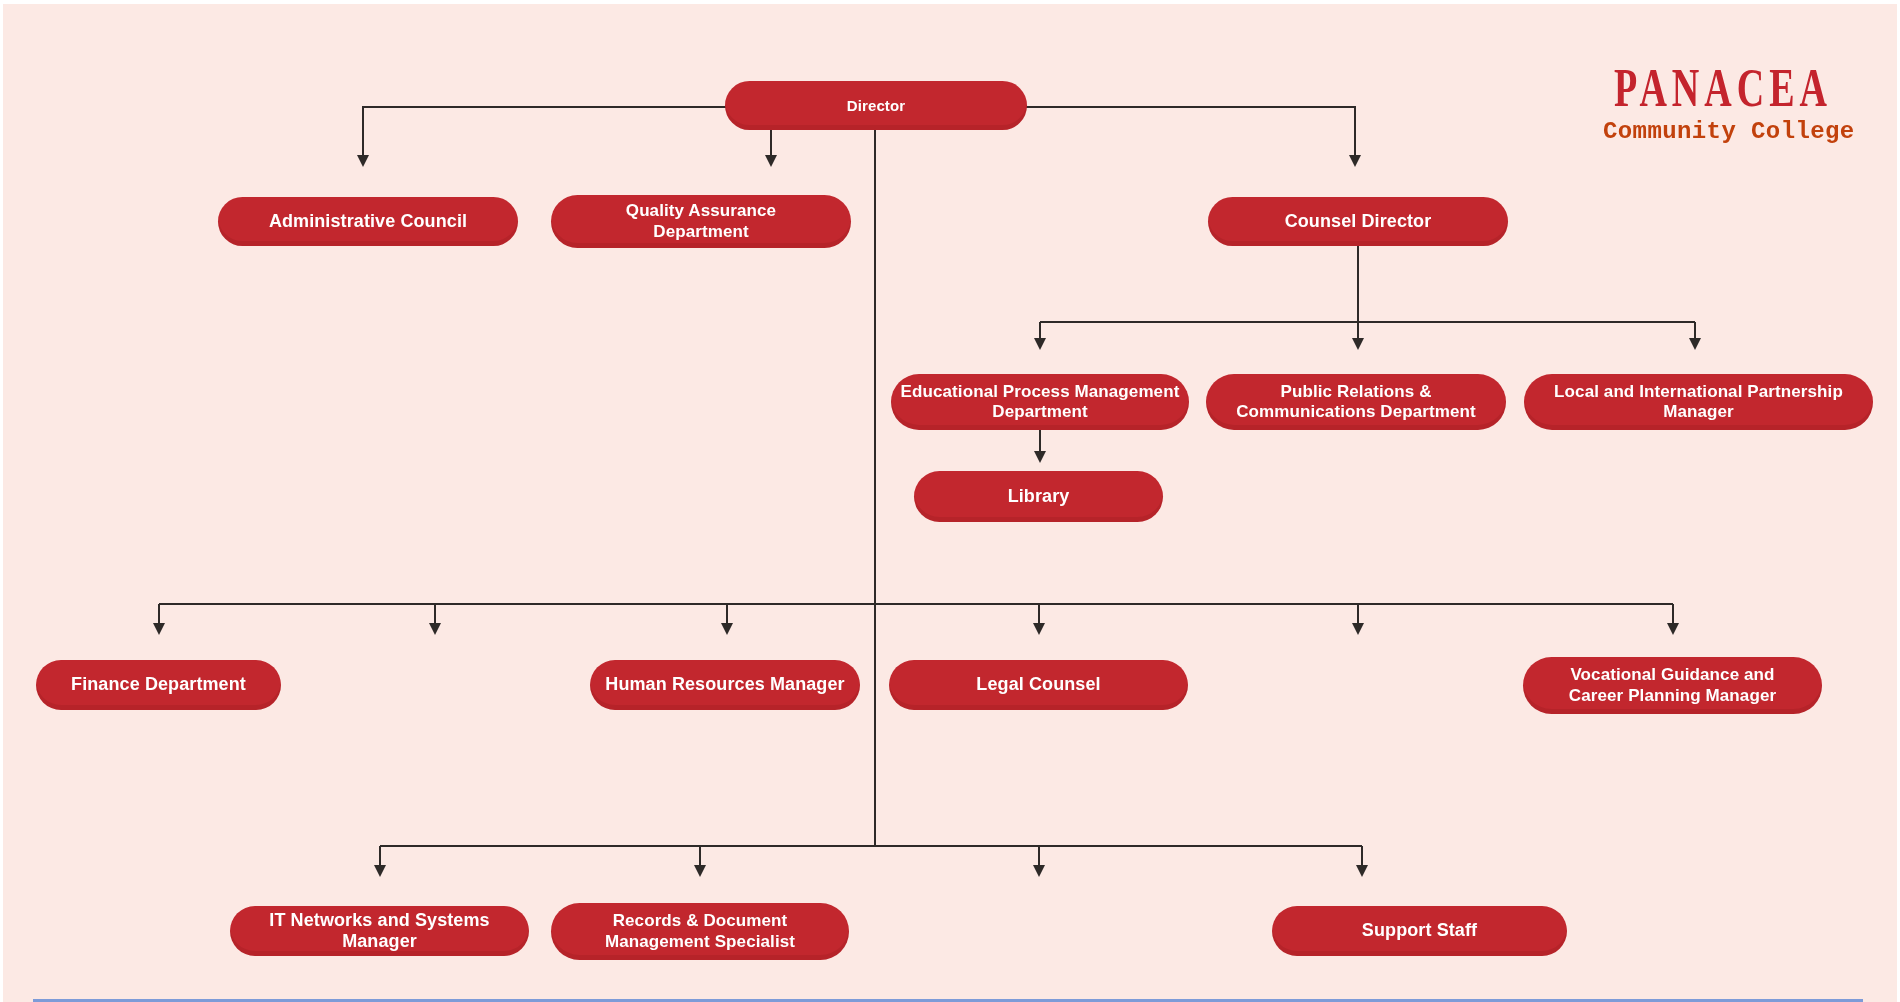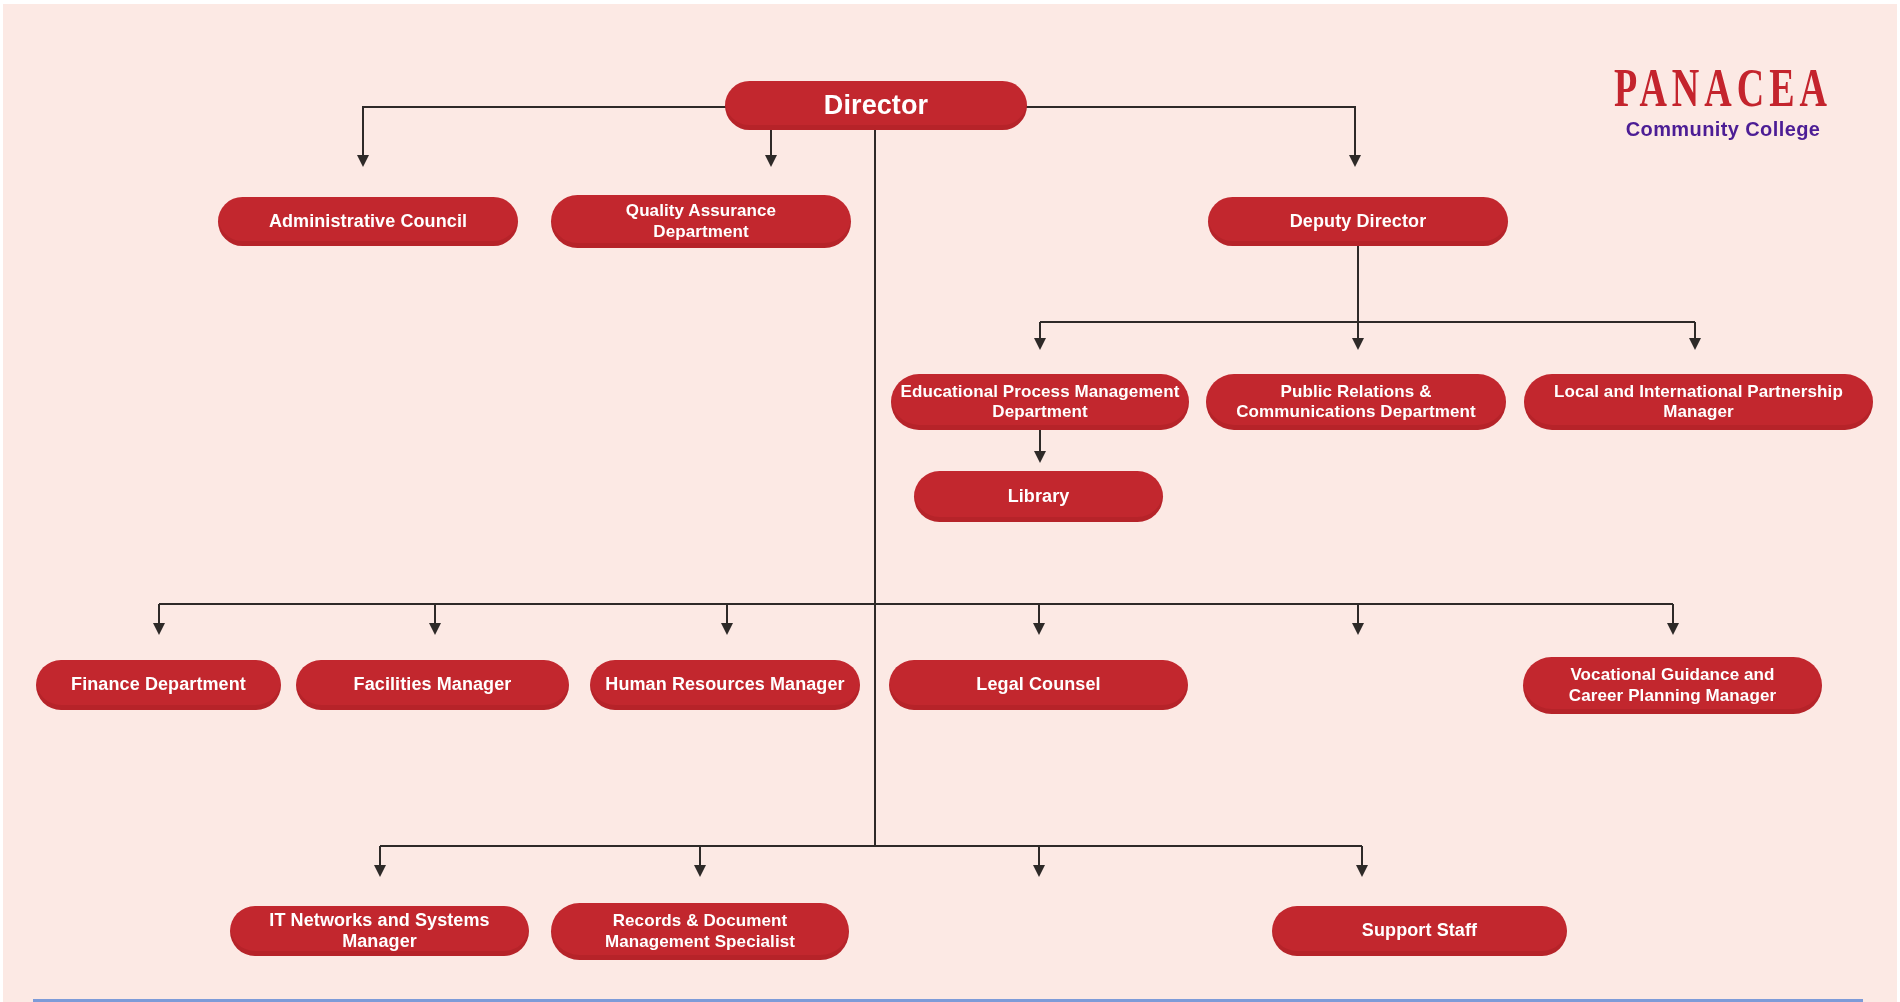--- a/index.html
+++ b/index.html
@@ -9,23 +9,23 @@
             background:#FCE9E4; }
   #connectors { position:absolute; top:0; left:0; width:1900px; height:1002px; }
   .pill { position:absolute; display:flex; align-items:center; justify-content:center;
           background:#C2272E; color:#FFFFFF; font-weight:bold; text-align:center;
           border-radius:999px; line-height:1.18; letter-spacing:0.1px;
           box-shadow: inset 0 -5px 0 rgba(80,0,0,0.10); }
   .logo { position:absolute; left:1600px; top:52px; width:240px; text-align:center; }
   .logo-brand { display:inline-block; color:#C4242D; font-family:"Liberation Serif", serif;
                 font-weight:bold; font-size:38px; letter-spacing:5px;
                 transform:scaleY(1.42); transform-origin:top center; white-space:nowrap; }
-  .logo-sub { display:block; margin-top:18px; color:#4c1d95;
-              font-family:Liberation Sans, sans-serif; font-weight:bold;
-              font-size:20px; letter-spacing:0.4px; white-space:nowrap; }
+  .logo-sub { display:block; margin-top:18px; color:#c2410c;
+              font-family:Liberation Mono, monospace; font-weight:bold;
+              font-size:24px; letter-spacing:0.4px; white-space:nowrap; }
   #bottom-accent { position:absolute; left:30px; right:34px; bottom:0; height:3px;
                    background:#7D9BD8; }
 </style>
 </head>
 <body>
 
 <div id="canvas">
 
   <svg id="connectors" width="1900" height="1002" viewBox="0 0 1900 1002" xmlns="http://www.w3.org/2000/svg">
     <defs>
@@ -60,39 +60,38 @@
       <path d="M1670,600 L1670,620" marker-end="url(#ah)"></path>
 
       <path d="M377,842 L1359,842"></path>
       <path d="M377,842 L377,862" marker-end="url(#ah)"></path>
       <path d="M697,842 L697,862" marker-end="url(#ah)"></path>
       <path d="M1036,842 L1036,862" marker-end="url(#ah)"></path>
       <path d="M1359,842 L1359,862" marker-end="url(#ah)"></path>
     </g>
   </svg>
 
-  <div class="pill" style="left:722px;top:77px;width:302px;height:49px;font-size:27px;">Director</div>
+  <div class="pill" style="left:722px;top:77px;width:302px;height:49px;font-size:15px;">Director</div>
 
   <div class="pill" style="left:215px;top:193px;width:300px;height:49px;font-size:18px;">Administrative Council</div>
 
   <div class="pill" style="left:548px;top:191px;width:300px;height:53px;font-size:17px;padding:6px 55px;">Quality Assurance Department</div>
 
-  <div class="pill" style="left:1205px;top:193px;width:300px;height:49px;font-size:18px;">Deputy Director</div>
+  <div class="pill" style="left:1205px;top:193px;width:300px;height:49px;font-size:18px;">Counsel Director</div>
 
   <div class="pill" style="left:1203px;top:370px;width:300px;height:56px;font-size:17px;padding:0 28px;">Public Relations &amp; Communications Department</div>
 
   <div class="pill" style="left:888px;top:370px;width:298px;height:56px;font-size:17px;padding:0 8px;">Educational Process Management Department</div>
 
   <div class="pill" style="left:1521px;top:370px;width:349px;height:56px;font-size:17px;padding:0 14px;">Local and International Partnership Manager</div>
 
   <div class="pill" style="left:911px;top:467px;width:249px;height:51px;font-size:18px;">Library</div>
 
   <div class="pill" style="left:33px;top:656px;width:245px;height:50px;font-size:18px;">Finance Department</div>
 
-  <div class="pill" style="left:293px;top:656px;width:273px;height:50px;font-size:18px;">Facilities Manager</div>
 
   <div class="pill" style="left:587px;top:656px;width:270px;height:50px;font-size:18px;">Human Resources Manager</div>
 
   <div class="pill" style="left:886px;top:656px;width:299px;height:50px;font-size:18px;">Legal Counsel</div>
 
 
   <div class="pill" style="left:1520px;top:653px;width:299px;height:57px;font-size:17px;padding:0 32px;">Vocational Guidance and Career Planning Manager</div>
 
   <div class="pill" style="left:227px;top:902px;width:299px;height:50px;font-size:18px;">IT Networks and Systems Manager</div>
 

